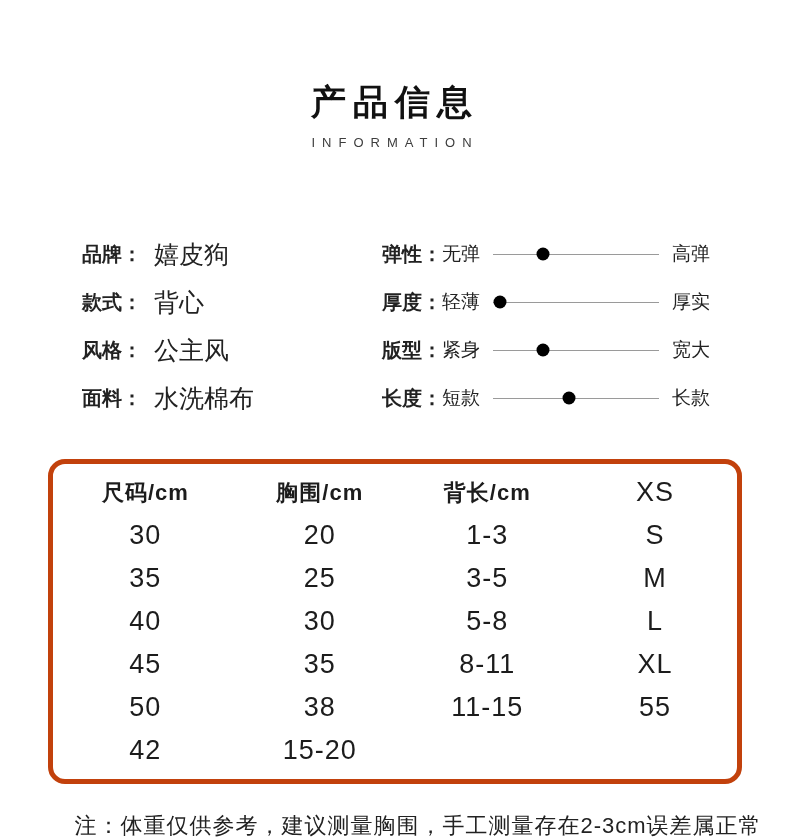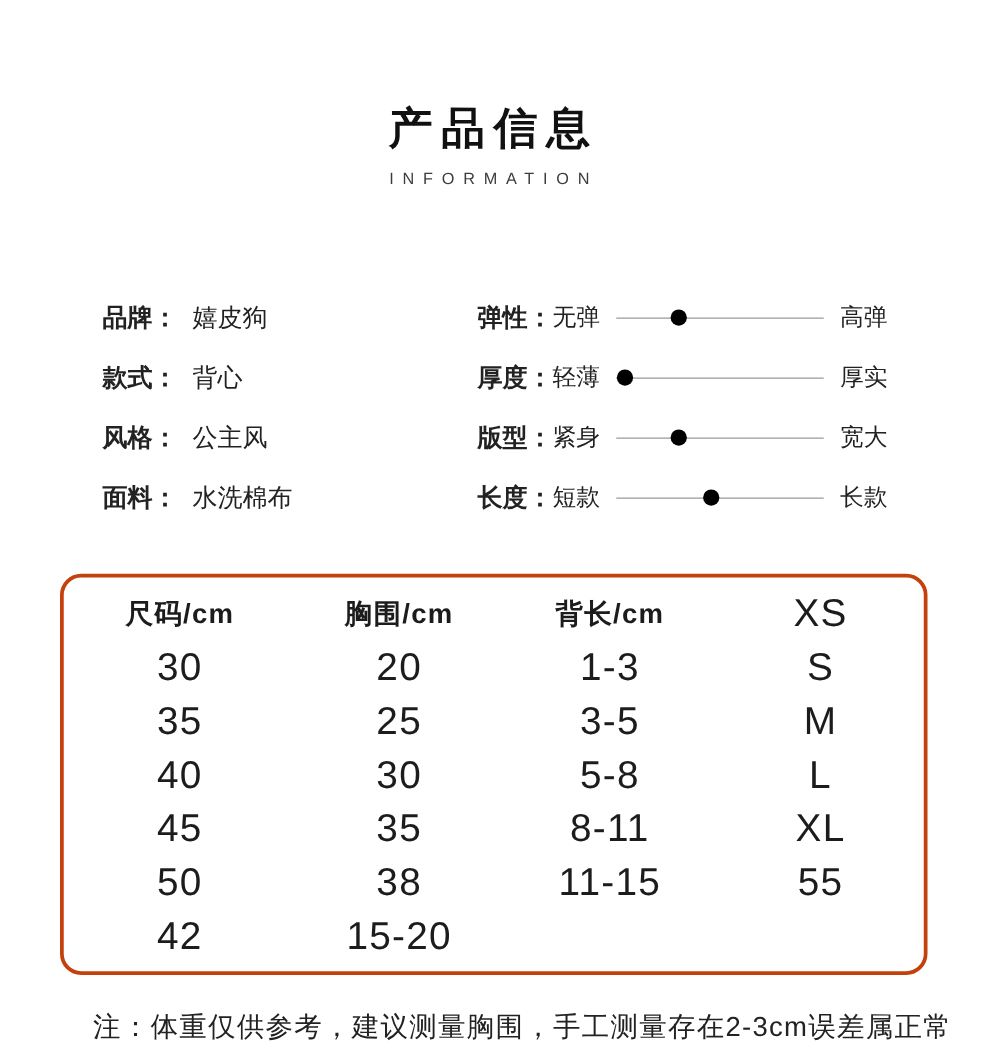--- a/index.html
+++ b/index.html
@@ -10,37 +10,37 @@
   .header { text-align:center; padding-top:62px; }
   .page-title { font-size:35px; font-weight:800; letter-spacing:7px; color:#111;margin-top:17px; }
   .page-subtitle { margin-top:9px; font-size:13px; font-weight:400;
     letter-spacing:7px; color:#3d3d3d; }
 
   
   .specs { display:flex; margin:80px 0 0 82px; }
   .attr-col { width:300px; }
   .attr-row { display:flex; align-items:center; height:48px;text-align:center; }
   .attr-label { font-size:20px; font-weight:700; color:#222; }
-  .attr-value { font-size:20px; font-weight:400; margin-left:12px; color:#222; }
+  .attr-value { font-size:25px; font-weight:400; margin-left:12px; color:#222; }
 
   .slider-col { width:328px; margin-left:0; }
   .slider-row { display:flex; align-items:center; height:48px; }
   .slider-label { font-size:20px; font-weight:700; color:#222; flex:0 0 auto; }
   .slider-end { font-size:19px; font-weight:400; color:#222; flex:0 0 auto; }
   .slider-track { flex:1 1 auto; height:1px; background:#9a9a9a;
     margin:0 13px; position:relative; }
   .slider-dot { position:absolute; top:50%; width:13px; height:13px;
     border-radius:50%; background:#000; transform:translate(-50%,-50%); }
 
   
-  .size-table { width:694px; margin:37px auto 0; border:3px solid #c2410c;
+  .size-table { width:694px; margin:37px auto 0; border:5px solid #c2410c;
     border-radius:17px; padding:7px 0; display:grid;
     grid-template-columns:27% 24% 25% 24%; }
   .cell { height:43px; display:flex; align-items:center; justify-content:center;
-    font-size:31px; font-weight:400; color:#1c1c1c; letter-spacing:1px; }
+    font-size:27px; font-weight:400; color:#1c1c1c; letter-spacing:1px; }
   .cell.head { font-weight:700; font-size:22px; }
 
   
   .note { margin:27px 0 0 46px; font-size:22px; color:#222; letter-spacing:1px;text-align:center; }
 </style>
 </head>
 <body>
 
 <div class="header">
   <div class="page-title">产品信息</div>

